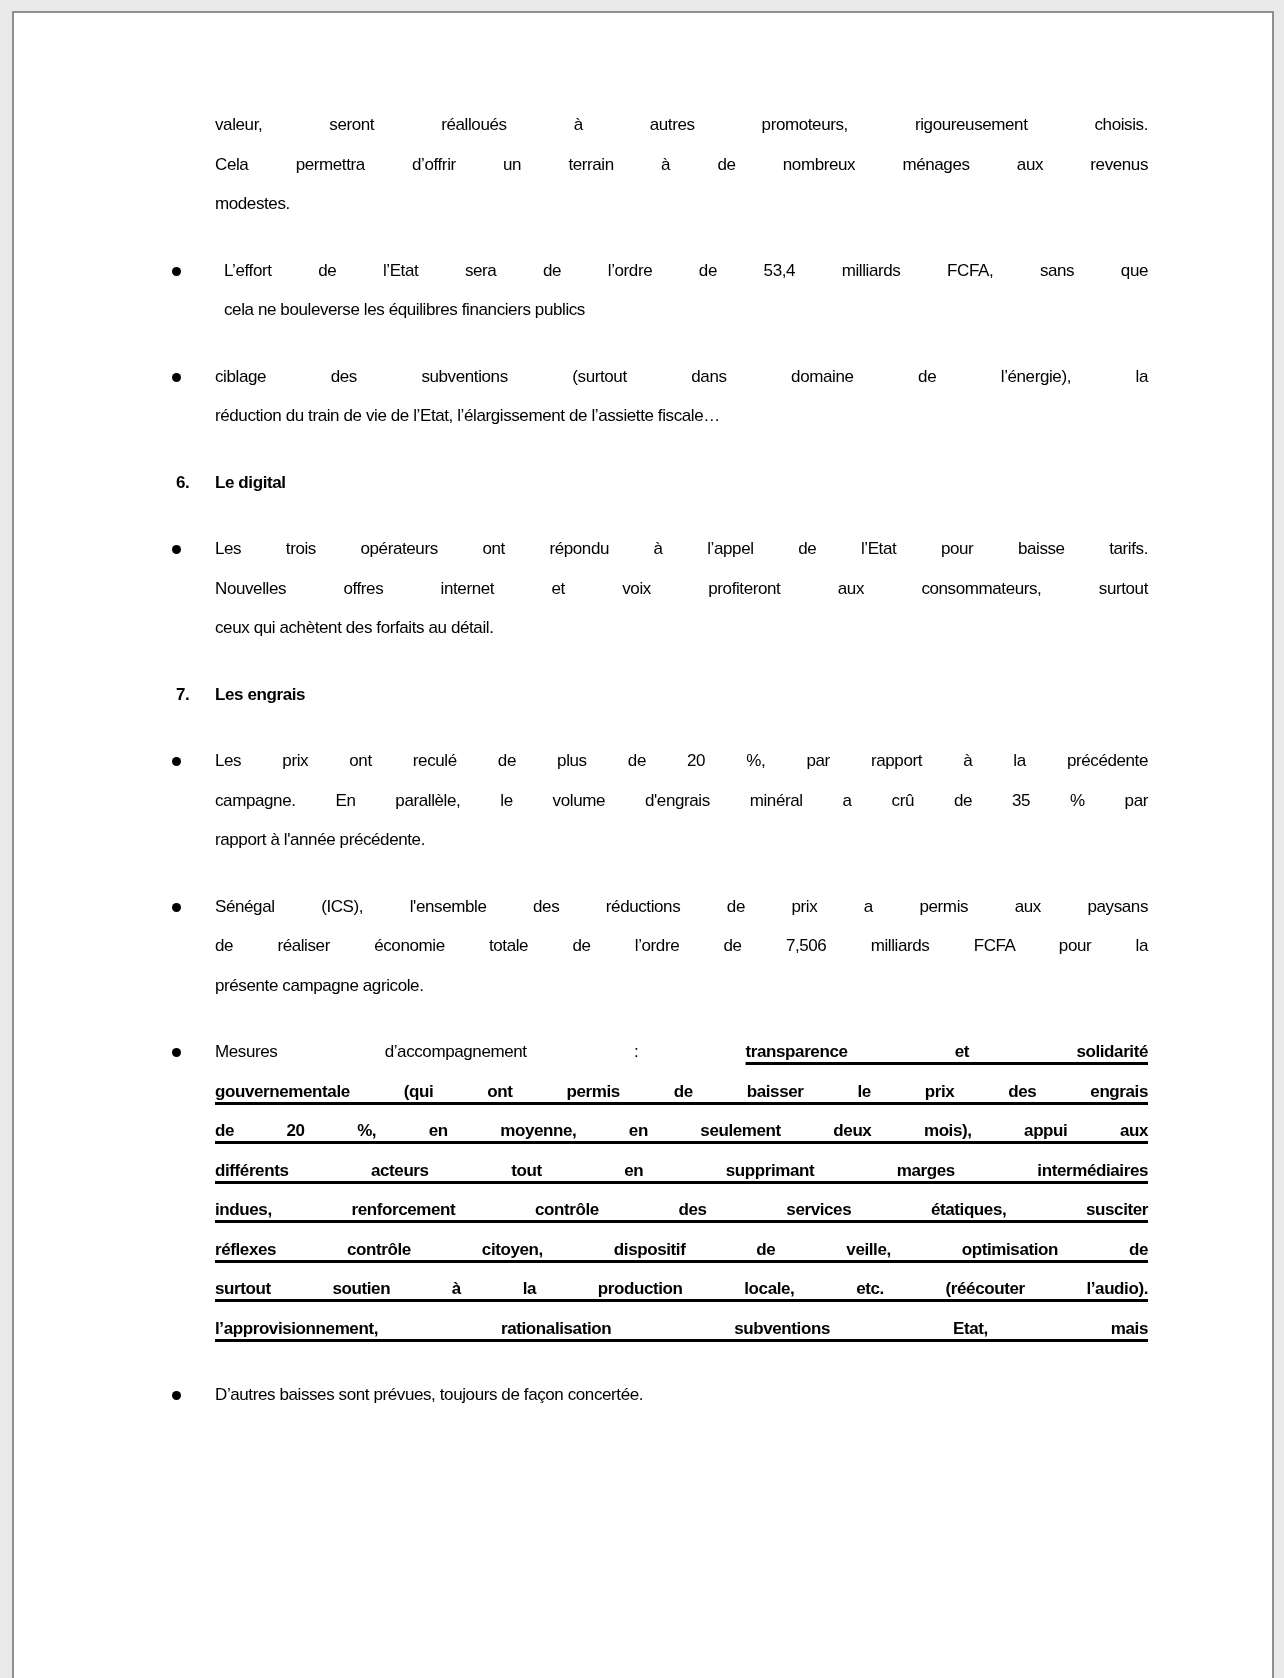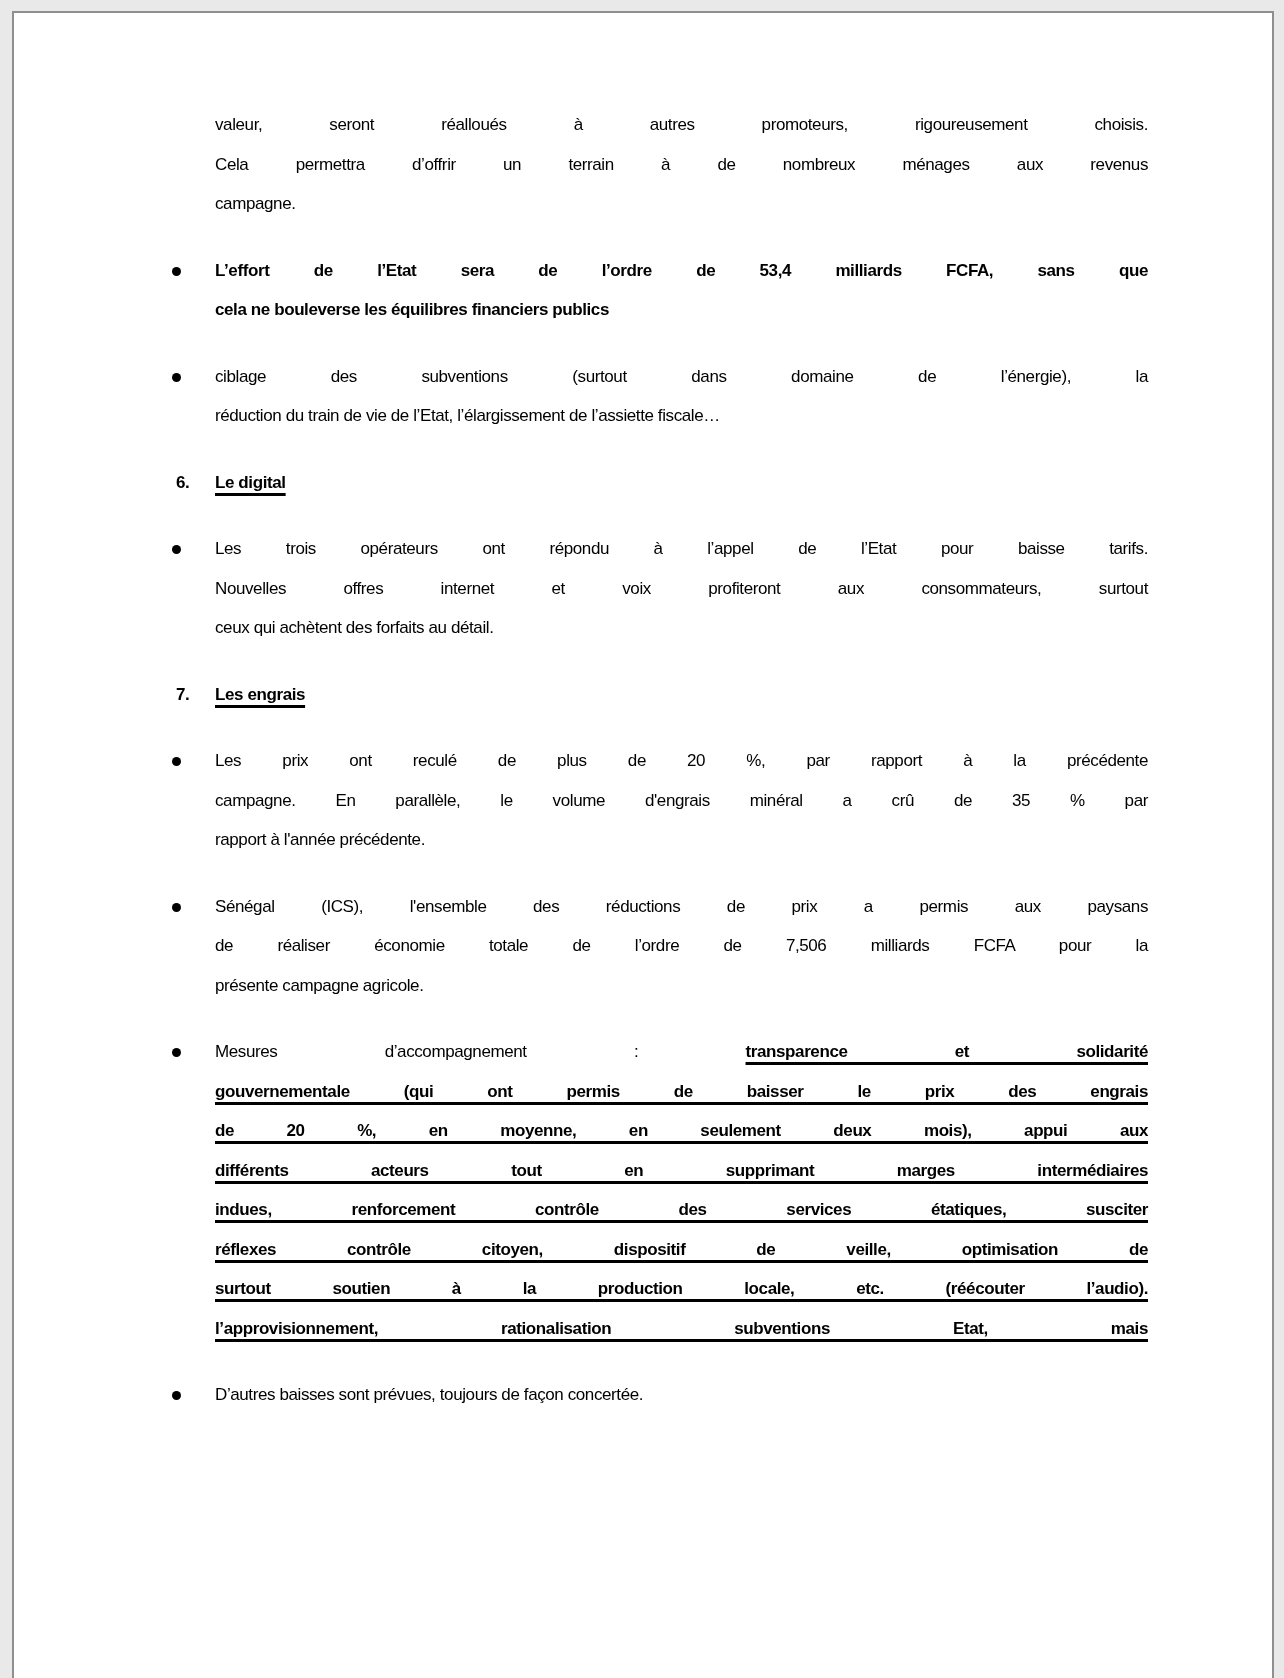--- a/index.html
+++ b/index.html
@@ -18,41 +18,41 @@
     color:var(--ink,#000000);
     font-size:17px;line-height:39.5px;letter-spacing:-0.4px;
   }
   .block{position:relative;margin:0 0 27px 0;}
   .line{text-align:justify;text-align-last:left;}
   .line.just{text-align-last:justify;}
   .dot{
     position:absolute;left:-43px;top:16px;width:9px;height:9px;
     border-radius:50%;background:var(--ink,#000000);
   }
-  .run.bold{font-weight:bold;}
+  .run.bold{font-weight:normal;margin-left:9px;}
   .run.bold-underline{
     font-weight:bold;text-decoration:underline;
     text-decoration-thickness:3px;text-underline-offset:5px;margin-top:44px;
   }
   .heading{font-weight:bold;}
   .hnum{position:absolute;left:-39px;top:0;}
   .htitle{
-    text-decoration:underline;text-decoration-thickness:3px;
+    text-decoration-thickness:3px;
     text-underline-offset:5px;
   }
 </style>
 </head>
 <body style="--canvas: #e9e9e9; --page: #ffffff; --border: #8f8f8f; --ink: #000000;">
 
 <div class="page">
   <div class="content" id="doc-content">
       <div class="block paragraph">
         <div class="line just"><span class="run regular">valeur, seront réalloués à autres promoteurs, rigoureusement choisis.</span></div>
         <div class="line just"><span class="run regular">Cela permettra d’offrir un terrain à de nombreux ménages aux revenus</span></div>
-        <div class="line"><span class="run regular">campagne.</span></div>
+        <div class="line"><span class="run regular">modestes.</span></div>
       </div>
       <div class="block bullet">
         <span class="dot"></span>
         <div class="line just"><span class="run bold">L’effort de l’Etat sera de l’ordre de 53,4 milliards FCFA, sans que</span></div>
         <div class="line"><span class="run bold">cela ne bouleverse les équilibres financiers publics</span></div>
       </div>
       <div class="block bullet">
         <span class="dot"></span>
         <div class="line just"><span class="run regular">ciblage des subventions (surtout dans domaine de l’énergie), la</span></div>
         <div class="line"><span class="run regular">réduction du train de vie de l’Etat, l’élargissement de l’assiette fiscale…</span></div>

